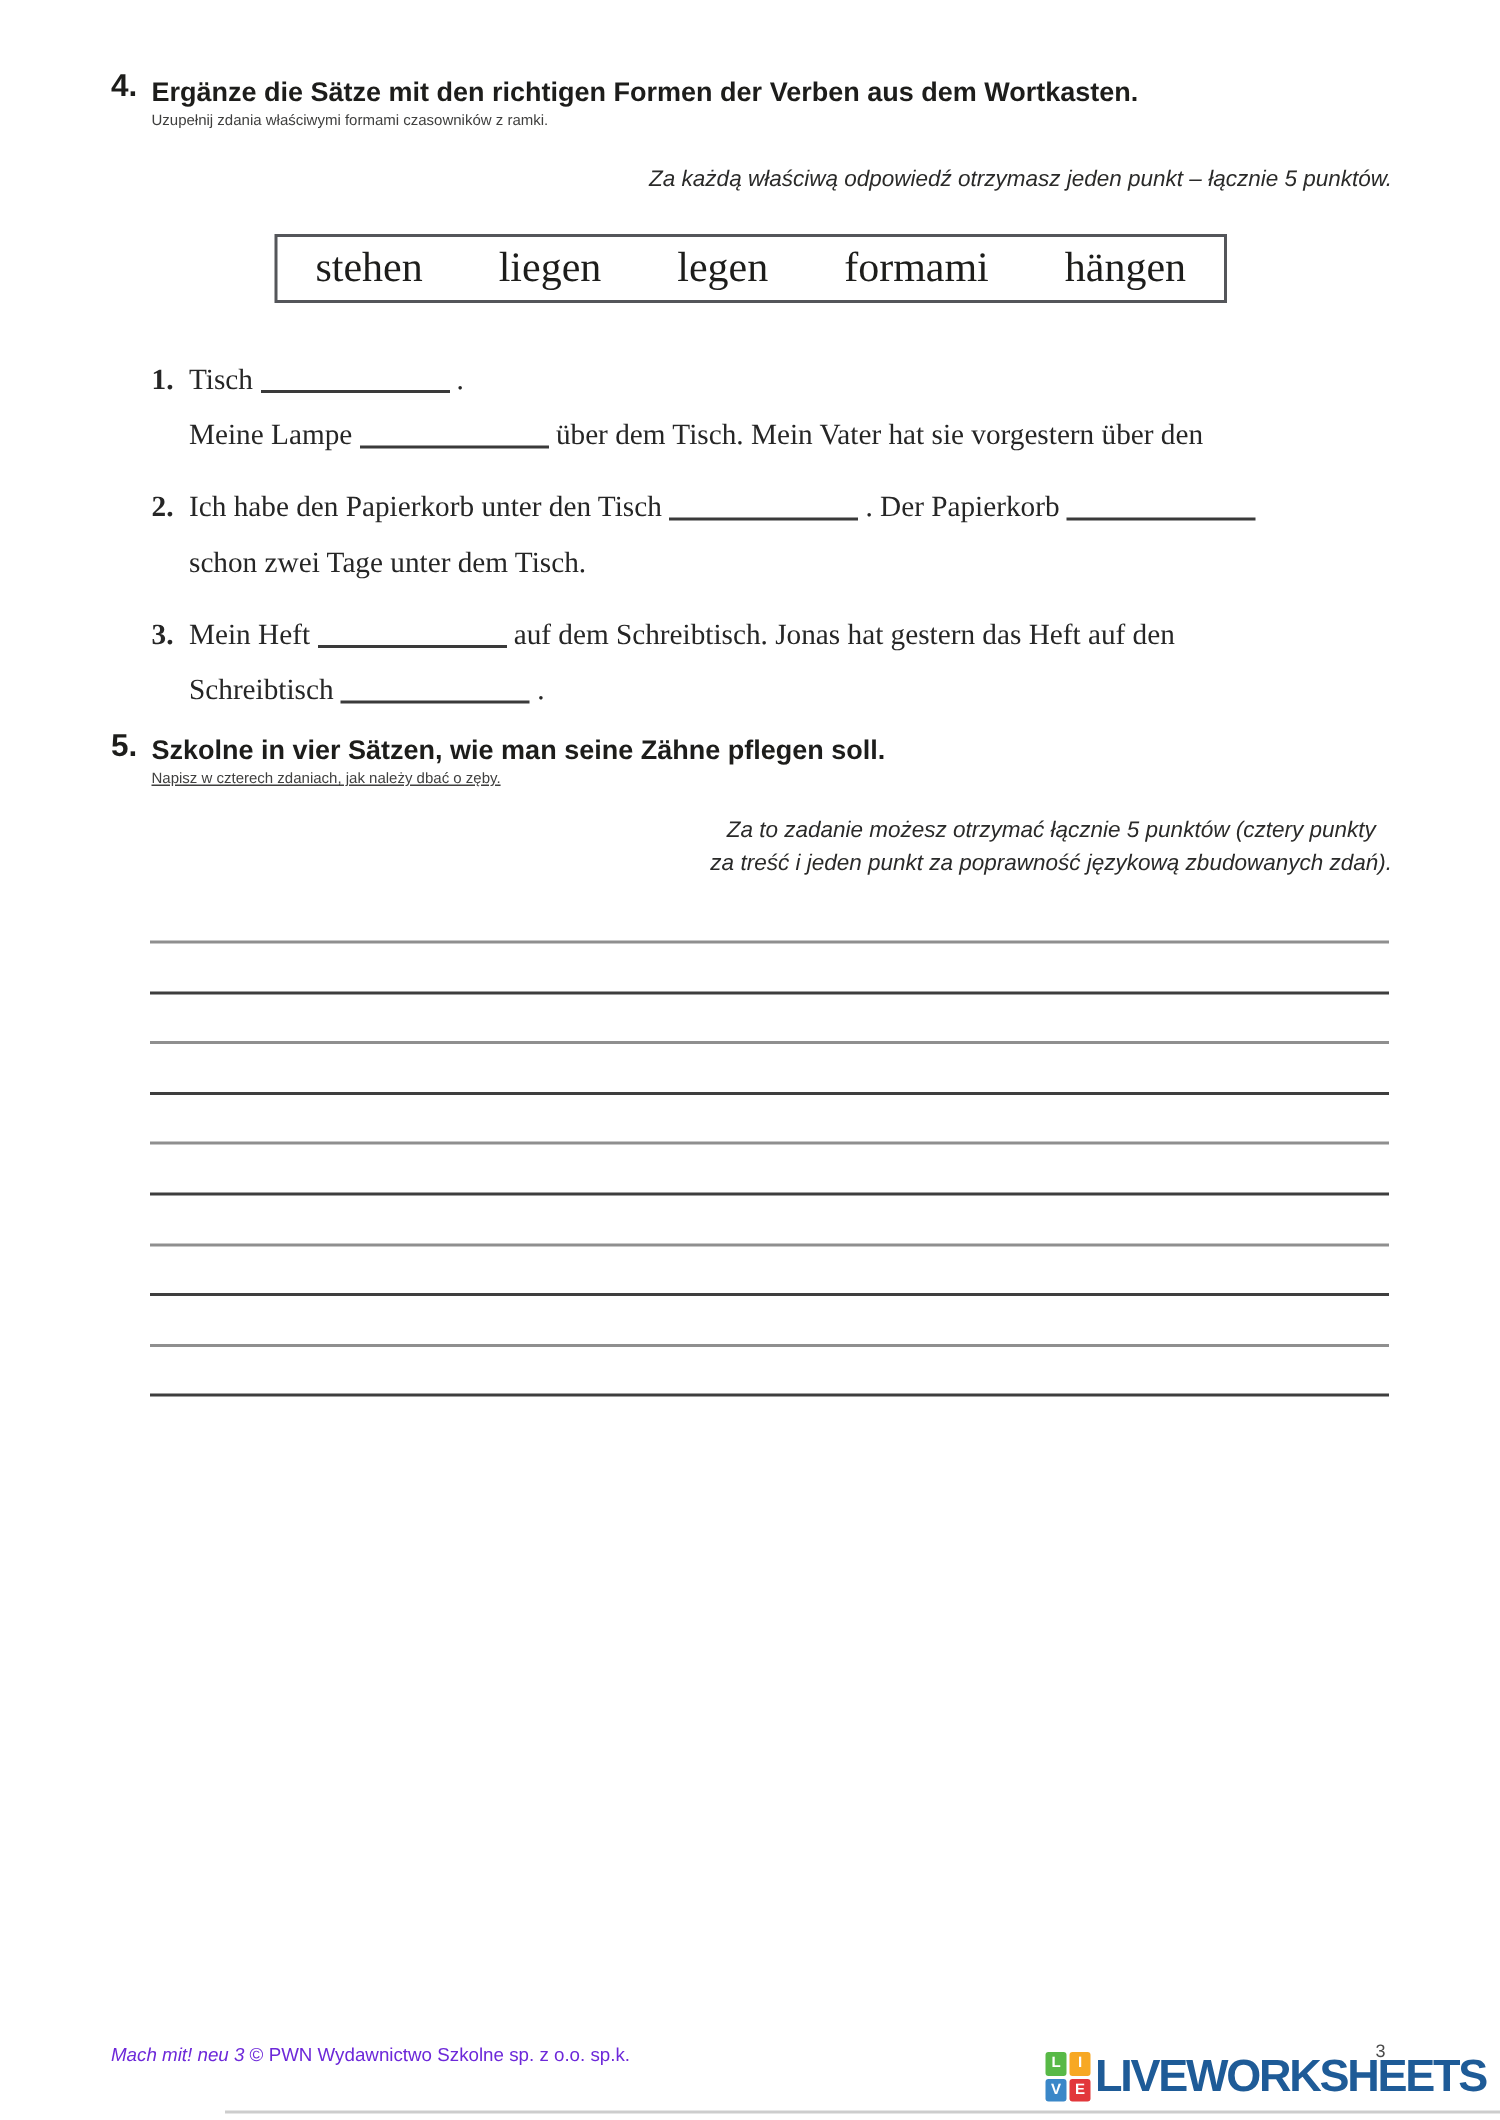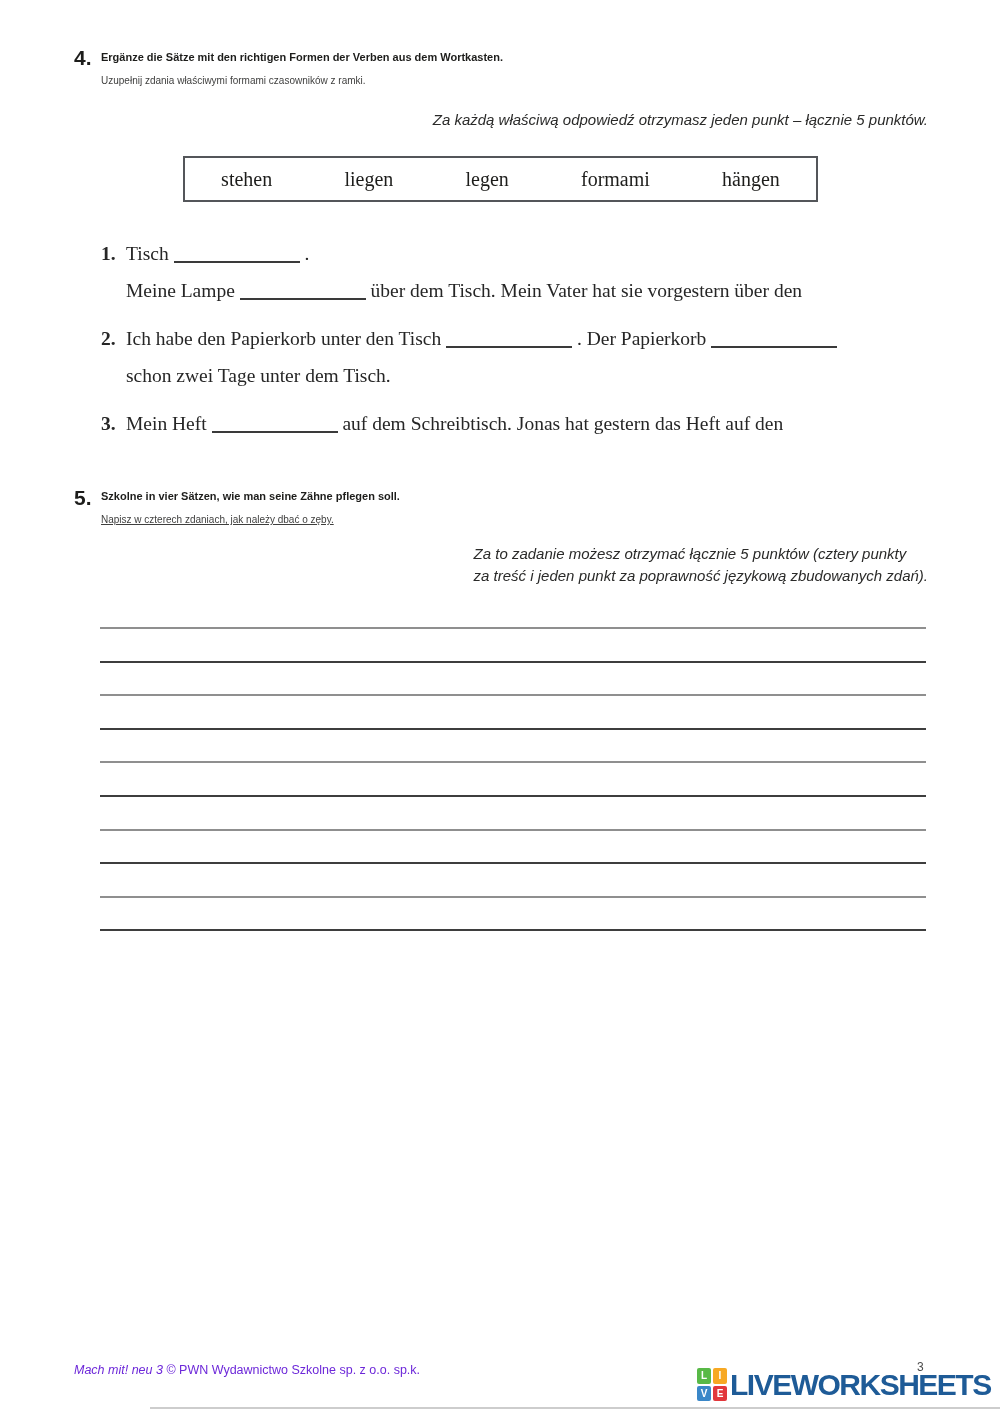--- a/index.html
+++ b/index.html
@@ -5,35 +5,35 @@
   html,body { margin:0; padding:0; background:#ffffff; }
   .page {
     position:relative; width:1000px; height:1413px; background:#ffffff;
     overflow:hidden; font-family:"Liberation Sans", sans-serif; color:#231f20;
   }
 
   
   .task-num { position:absolute; font-size:21px; font-weight:bold; color:#1d1d1b; }
   .t4-num { left:74px; top:46px; }
   .t5-num { left:74px; top:486px; }
-  .title-de { position:absolute; left:101px; font-size:11px; font-weight:bold; color:#1d1d1b; }
+  .title-de { position:absolute; left:101px; font-size:18px; font-weight:bold; color:#1d1d1b; }
   .t4-title { top:51px; }
   .t5-title { top:490px; }
   .title-pl { position:absolute; left:101px; font-size:10px; color:#3f3f3e; }
   .t4-sub { top:75px; }
   .t5-sub { top:514px;text-decoration:underline; }
-  .points-note { position:absolute; right:72px; font-size:15px; font-style:italic; color:#2a2a29; text-align:left; line-height:22px; }
+  .points-note { position:absolute; right:72px; font-size:15px; font-style:italic; color:#2a2a29; text-align:center; line-height:22px; }
   .t4-note { top:109px; }
   .t5-note { top:543px; }
 
   
   .word-box {
     position:absolute; left:183px; top:156px; width:631px; height:42px;
     border:2px solid #54565a; display:flex; align-items:center; justify-content:space-around;
-    font-family:"Liberation Serif", serif; font-size:20px; color:#1d1d1b;
+    font-family:"Liberation Serif", serif; font-size:28px; color:#1d1d1b;
   }
 
   
   .sentence { position:absolute; left:101px; width:830px; font-family:"Liberation Serif", serif; font-size:19.5px; color:#262626; }
   .s-num { position:absolute; left:0; top:0; font-weight:bold; }
   .s-body { margin-left:25px; }
   .s-line { height:37px; white-space:pre; }
   .blank {
     display:inline-block; width:126px; height:0.85em; vertical-align:-3px;
     border-bottom:2px solid #3a3a3a;
@@ -83,20 +83,21 @@
         <span class="s-num">2.</span>
         <div class="s-body">
           <div class="s-line"><span>Ich habe den Papierkorb unter den Tisch </span><span class="blank"></span><span> . Der Papierkorb </span><span class="blank"></span></div>
           <div class="s-line"><span>schon zwei Tage unter dem Tisch.</span></div>
         </div>
       </div>
       <div class="sentence" style="top: 413px;">
         <span class="s-num">3.</span>
         <div class="s-body">
           <div class="s-line"><span>Mein Heft </span><span class="blank"></span><span> auf dem Schreibtisch. Jonas hat gestern das Heft auf den</span></div>
+          <div class="s-line"><span>Schreibtisch </span><span class="blank"></span><span> .</span></div>
         </div>
       </div>
     </div>
 
   <div class="task-num t5-num">5.</div>
   <div class="title-de t5-title">Szkolne in vier Sätzen, wie man seine Zähne pflegen soll.</div>
   <div class="title-pl t5-sub">Napisz w czterech zdaniach, jak należy dbać o zęby.</div>
   <div class="points-note t5-note">
     <div>Za to zadanie możesz otrzymać łącznie 5 punktów (cztery punkty</div>
     <div>za treść i jeden punkt za poprawność językową zbudowanych zdań).</div>

